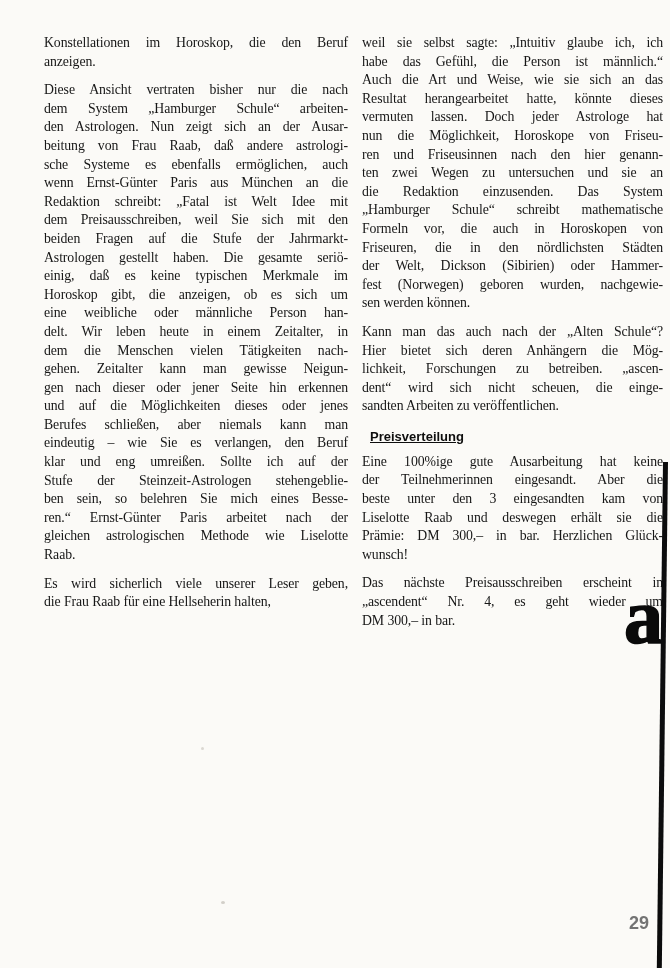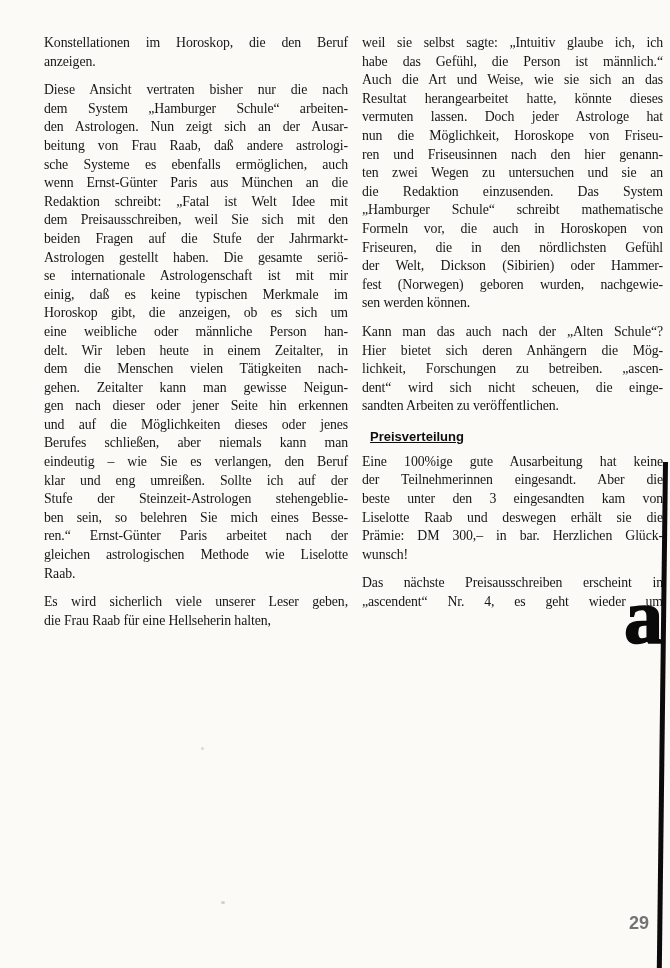--- a/index.html
+++ b/index.html
@@ -83,21 +83,20 @@
         <div class="line">Diese Ansicht vertraten bisher nur die nach</div>
         <div class="line">dem System „Hamburger Schule“ arbeiten-</div>
         <div class="line">den Astrologen. Nun zeigt sich an der Ausar-</div>
         <div class="line">beitung von Frau Raab, daß andere astrologi-</div>
         <div class="line">sche Systeme es ebenfalls ermöglichen, auch</div>
         <div class="line">wenn Ernst-Günter Paris aus München an die</div>
         <div class="line">Redaktion schreibt: „Fatal ist Welt Idee mit</div>
         <div class="line">dem Preisausschreiben, weil Sie sich mit den</div>
         <div class="line">beiden Fragen auf die Stufe der Jahrmarkt-</div>
         <div class="line">Astrologen gestellt haben. Die gesamte seriö-</div>
-        <div class="line">se internationale Astrologenschaft ist mit mir</div>
         <div class="line">einig, daß es keine typischen Merkmale im</div>
         <div class="line">Horoskop gibt, die anzeigen, ob es sich um</div>
         <div class="line">eine weibliche oder männliche Person han-</div>
         <div class="line">delt. Wir leben heute in einem Zeitalter, in</div>
         <div class="line">dem die Menschen vielen Tätigkeiten nach-</div>
         <div class="line">gehen. Zeitalter kann man gewisse Neigun-</div>
         <div class="line">gen nach dieser oder jener Seite hin erkennen</div>
         <div class="line">und auf die Möglichkeiten dieses oder jenes</div>
         <div class="line">Berufes schließen, aber niemals kann man</div>
         <div class="line">eindeutig – wie Sie es verlangen, den Beruf</div>
@@ -119,21 +118,21 @@
         <div class="line">habe das Gefühl, die Person ist männlich.“</div>
         <div class="line">Auch die Art und Weise, wie sie sich an das</div>
         <div class="line">Resultat herangearbeitet hatte, könnte dieses</div>
         <div class="line">vermuten lassen. Doch jeder Astrologe hat</div>
         <div class="line">nun die Möglichkeit, Horoskope von Friseu-</div>
         <div class="line">ren und Friseusinnen nach den hier genann-</div>
         <div class="line">ten zwei Wegen zu untersuchen und sie an</div>
         <div class="line">die Redaktion einzusenden. Das System</div>
         <div class="line">„Hamburger Schule“ schreibt mathematische</div>
         <div class="line">Formeln vor, die auch in Horoskopen von</div>
-        <div class="line">Friseuren, die in den nördlichsten Gefühl</div>
+        <div class="line">Friseuren, die in den nördlichsten Städten</div>
         <div class="line">der Welt, Dickson (Sibirien) oder Hammer-</div>
         <div class="line">fest (Norwegen) geboren wurden, nachgewie-</div>
         <div class="line para-end">sen werden können.</div>
       </div>
       <div class="para">
         <div class="line">Kann man das auch nach der „Alten Schule“?</div>
         <div class="line">Hier bietet sich deren Anhängern die Mög-</div>
         <div class="line">lichkeit, Forschungen zu betreiben. „ascen-</div>
         <div class="line">dent“ wird sich nicht scheuen, die einge-</div>
         <div class="line para-end">sandten Arbeiten zu veröffentlichen.</div>
@@ -143,20 +142,21 @@
         <div class="line">Eine 100%ige gute Ausarbeitung hat keine</div>
         <div class="line">der Teilnehmerinnen eingesandt. Aber die</div>
         <div class="line">beste unter den 3 eingesandten kam von</div>
         <div class="line">Liselotte Raab und deswegen erhält sie die</div>
         <div class="line">Prämie: DM 300,– in bar. Herzlichen Glück-</div>
         <div class="line para-end">wunsch!</div>
       </div>
       <div class="para">
         <div class="line">Das nächste Preisausschreiben erscheint in</div>
         <div class="line">„ascendent“ Nr. 4, es geht wieder um</div>
+        <div class="line para-end">DM 300,– in bar.</div>
       </div>
     </div>
 
   <div class="logo-a">a</div>
   <div class="edge-bar"></div>
   <div class="page-number">29</div>
 
   <div class="speck speck1"></div>
   <div class="speck speck2"></div>
 </div>

